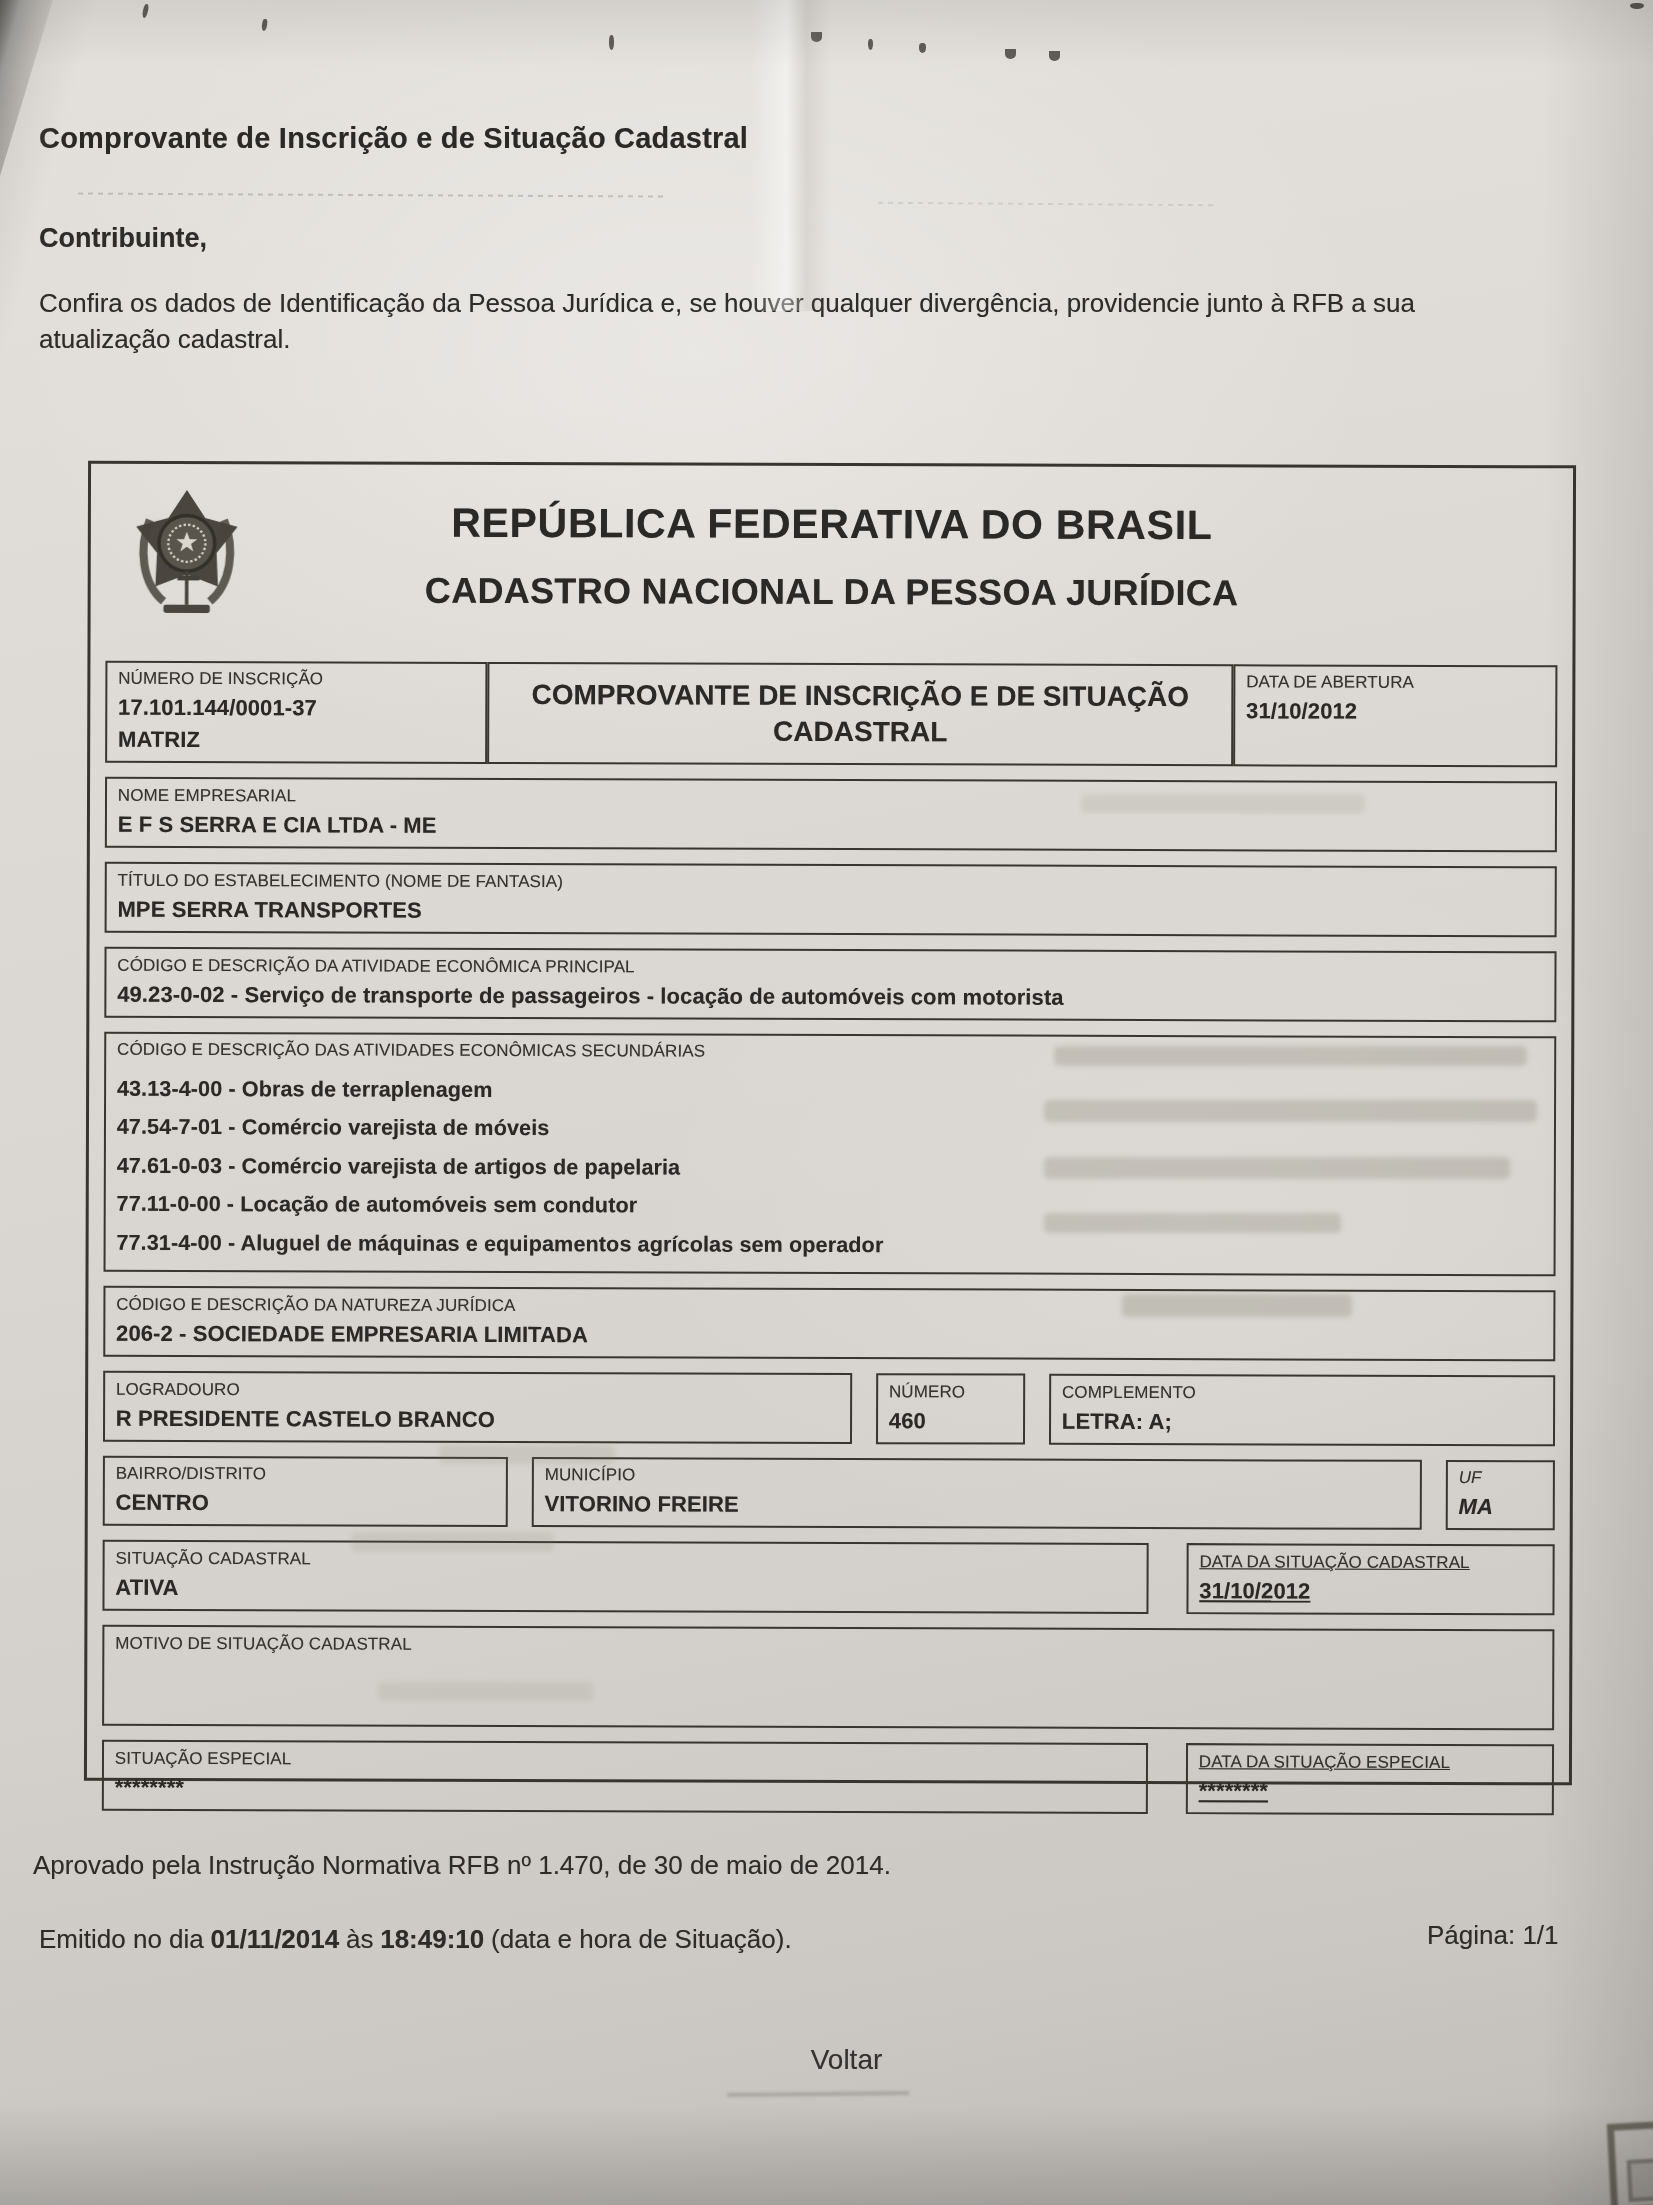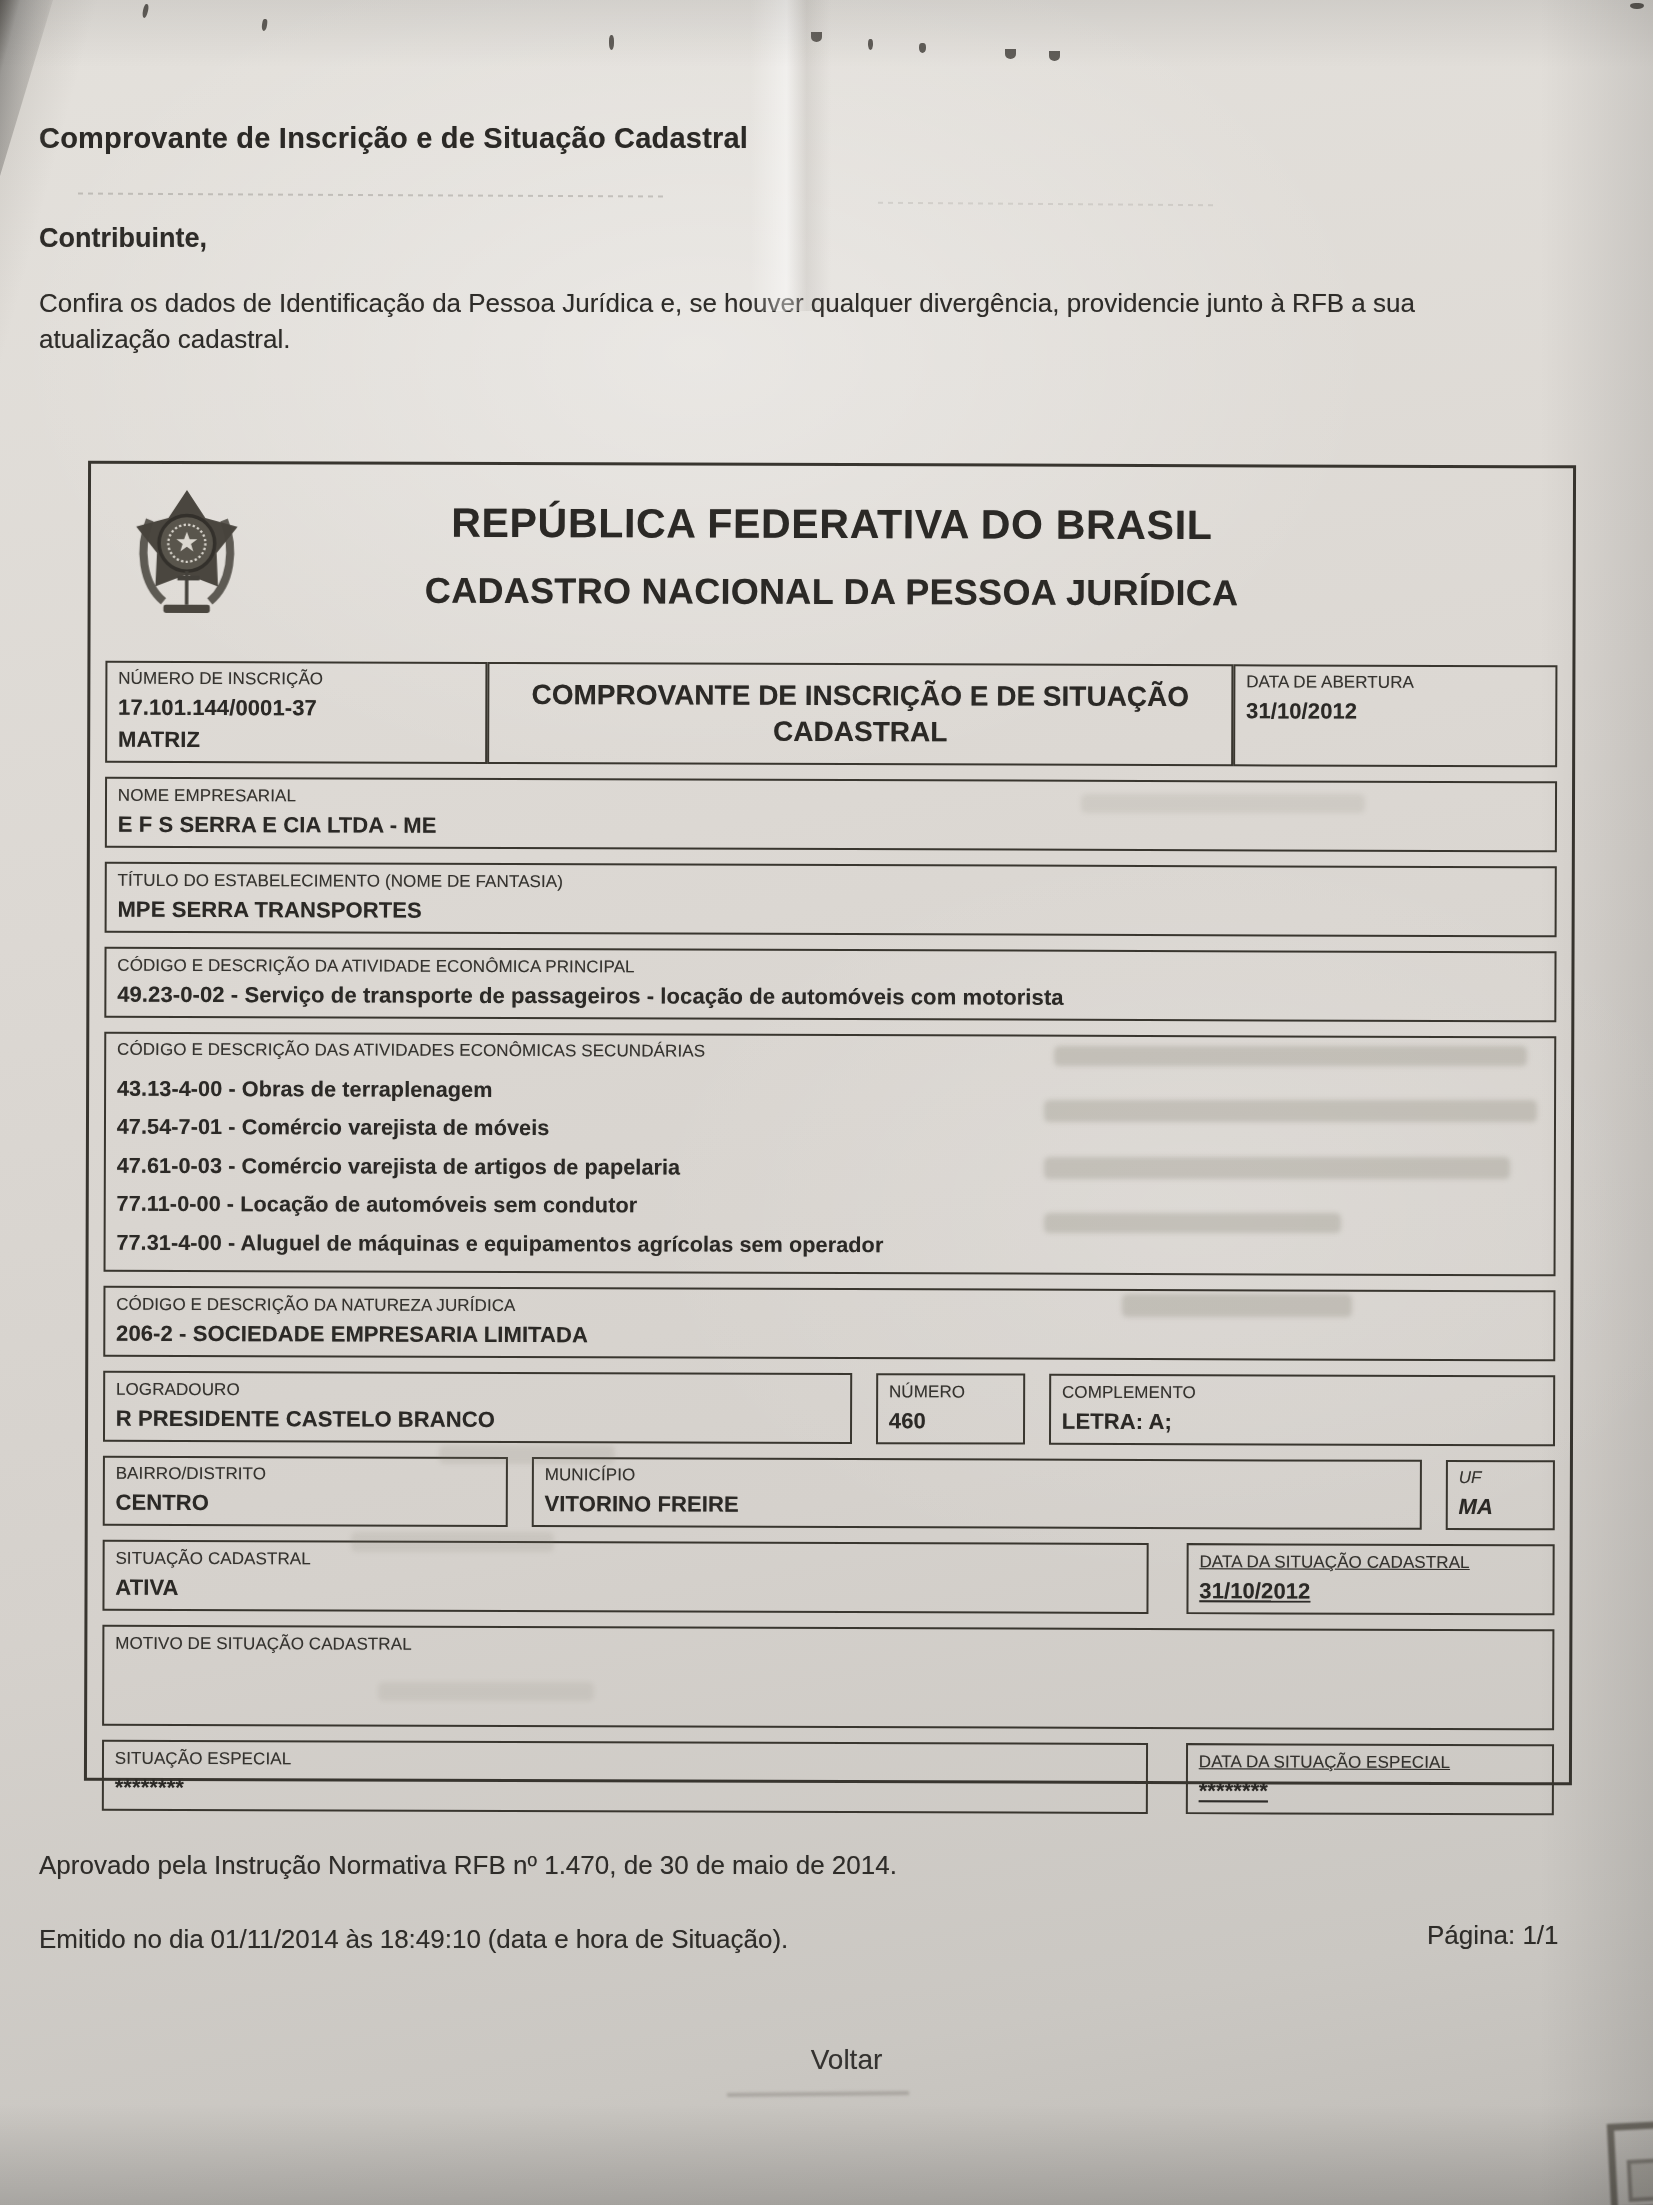--- a/index.html
+++ b/index.html
@@ -33,24 +33,24 @@
   .pencil-box{position:absolute;left:1609px;top:2121px;width:108px;height:76px;
     border:7.4px solid rgba(88,84,76,0.78);border-right:none;transform:rotate(-3deg);filter:blur(1px);}
   .pencil-inner{position:absolute;left:10.8px;top:30px;width:88px;height:34px;
     border:4.7px solid rgba(88,84,76,0.5);background:rgba(120,114,104,0.25);filter:blur(0.7px);}
   .smudge{position:absolute;left:727px;top:2092px;width:182px;height:4px;
     background:rgba(108,103,96,0.35);filter:blur(1.4px);transform:rotate(-0.6deg);}
   
   .page-title{position:absolute;left:39px;top:122px;font-size:29px;font-weight:bold;color:#2b2926;letter-spacing:0.2px;}
   .salutation{position:absolute;left:39px;top:223px;font-size:27px;font-weight:bold;}
   .instruction{position:absolute;left:39px;top:286px;width:1432px;font-size:26px;line-height:1.38;}
-  .approval{position:absolute;left:39px;top:1850px;font-size:26px;}
+  .approval{position:absolute;left:33px;top:1850px;font-size:26px;}
   .emission{position:absolute;left:39px;top:1924px;font-size:26px;}
   .emission span{margin-right:0.26em;text-align:right;}
-  .bold{font-weight:normal;}
+  .bold{font-weight:bold;}
   .page-indicator{position:absolute;left:1427px;top:1920px;font-size:26px;}
   .voltar{position:absolute;left:735px;top:2044px;width:223px;text-align:center;font-size:28px;color:#343230;}
   
   .card{position:absolute;left:86px;top:463px;width:1488px;height:1320px;box-sizing:border-box;
     border:3.4px solid #38352f;padding:13.5px 15px;display:flex;flex-direction:column;gap:14px;
     transform:rotate(0.18deg);}
   .card-header{position:relative;height:169px;flex:none;}
   .emblem{position:absolute;left:23px;top:5.4px;width:116px;height:138px;filter:blur(0.4px);}
   .hdr-country{text-align:center;font-size:41px;font-weight:bold;letter-spacing:0.7px;margin-top:21.6px;color:#2b2926;}
   .hdr-registry{text-align:center;font-size:36px;font-weight:bold;letter-spacing:0.3px;margin-top:23px;color:#2b2926;}

